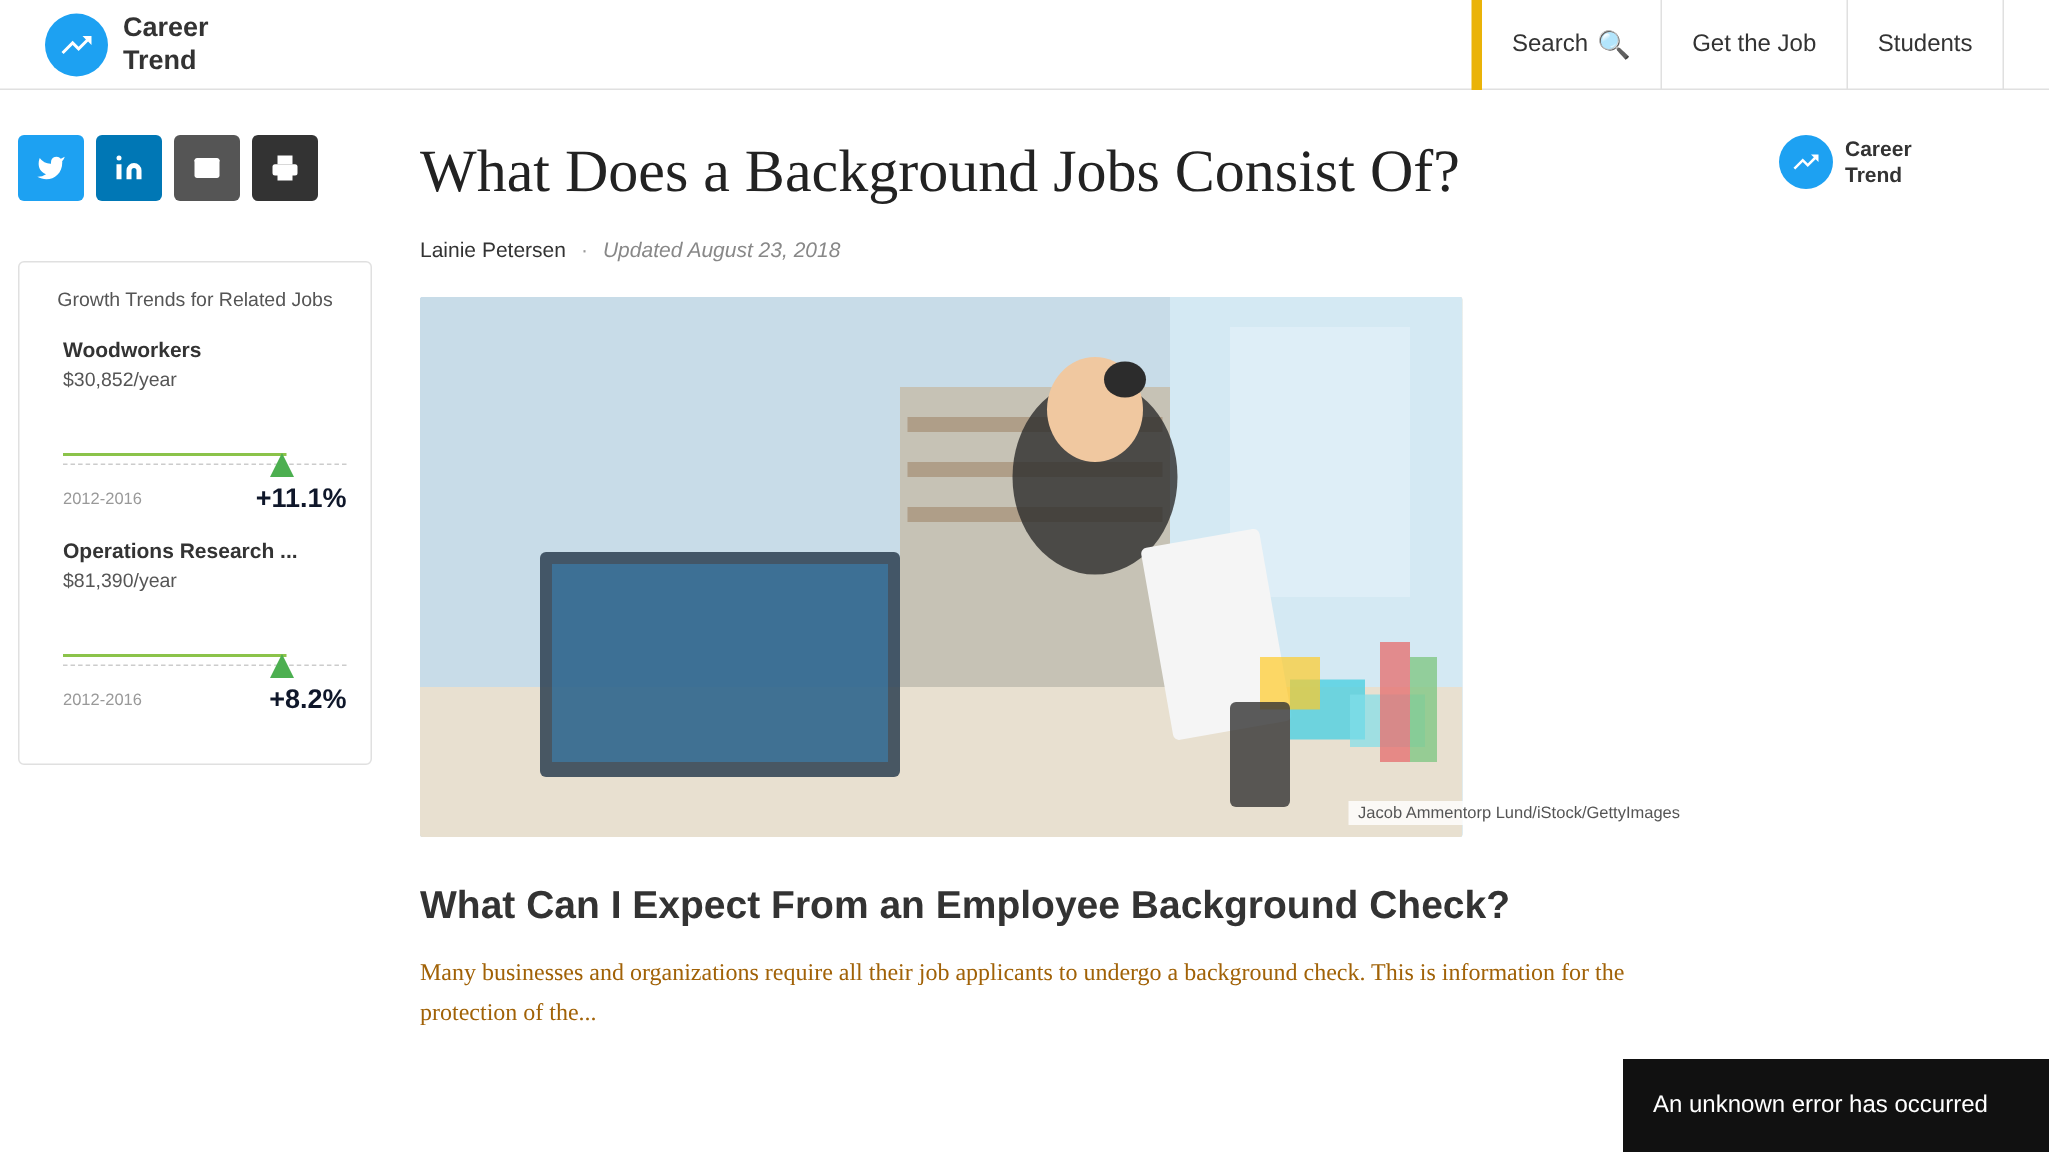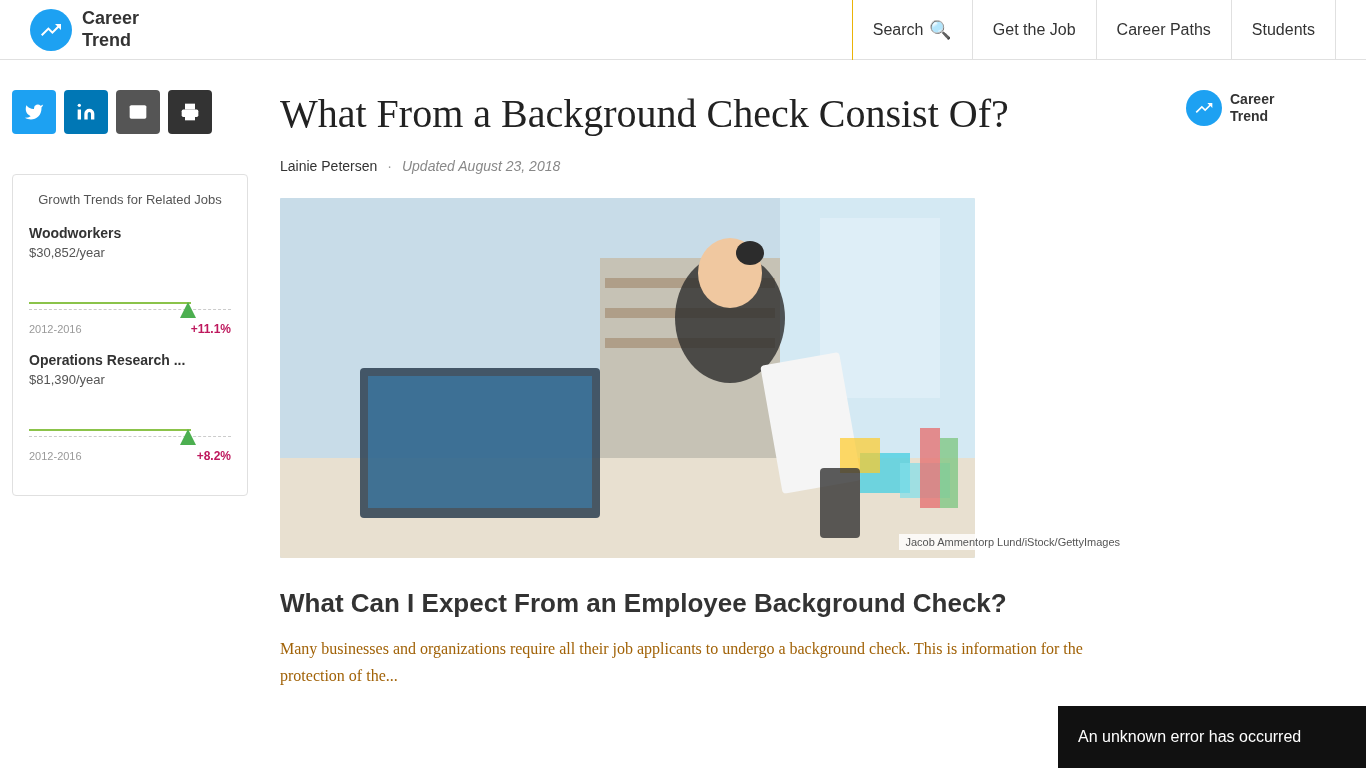--- a/index.html
+++ b/index.html
@@ -53,21 +53,21 @@
       gap: 6px;
       padding: 0 20px;
       font-family: Arial, sans-serif;
       font-size: 16px;
       color: #333;
       cursor: pointer;
       height: 60px;
       border-right: 1px solid #e0e0e0;
     }
     .nav-item:first-child {
-      border-left: 1px solid #eab308;
+      border-left: 7px solid #eab308;
     }
     .search-icon-nav {
       font-size: 18px;
     }
 
     
     .page-layout {
       display: flex;
       max-width: 1366px;
       margin: 0 auto;
@@ -108,20 +108,21 @@
     .growth-title {
       text-align: center;
       font-family: Arial, sans-serif;
       font-size: 13px;
       color: #555;
       margin-bottom: 16px;
       line-height: 1.4;
     }
     .job-item {
       margin-bottom: 16px;
+      margin-left: 13px;
     }
     .job-name {
       font-family: Arial, sans-serif;
       font-size: 14px;
       font-weight: bold;
       color: #333;
       margin-bottom: 4px;
     }
     .job-salary {
       font-family: Arial, sans-serif;
@@ -165,23 +166,23 @@
       justify-content: space-between;
       align-items: center;
     }
     .chart-year {
       font-family: Arial, sans-serif;
       font-size: 11px;
       color: #999;
     }
     .chart-pct {
       font-family: Arial, sans-serif;
-      font-size: 12px;
+      font-size: 18px;
       font-weight: bold;
-      color: #be185d;
+      color: #0f172a;
     }
 
     
     .main-content {
       flex: 1;
       padding: 30px 40px 30px 20px;
     }
     .article-title {
       font-size: 40px;
       font-weight: normal;
@@ -288,21 +289,21 @@
       font-weight: bold;
       line-height: 1.2;
       color: #333;
     }
 
     
     .error-toast {
       position: fixed;
       bottom: 0;
       right: 0;
-      width: 308px;
+      width: 284px;
       background: #111;
       color: #fff;
       padding: 20px;
       font-family: Arial, sans-serif;
       font-size: 16px;
       line-height: 1.4;
       z-index: 999;
     }
   </style>
 </head>
@@ -320,23 +321,20 @@
     </div>
   </div>
 
   <nav class="nav">
     <div class="nav-item">
       <span>Search</span>
       <span class="search-icon-nav">🔍</span>
     </div>
     <div class="nav-item">
       <span>Get the Job</span>
-    </div>
-    <div class="nav-item">
-      <span>Career Paths</span>
     </div>
     <div class="nav-item">
       <span>Students</span>
     </div>
   </nav>
 </header>
 
 <div class="page-layout">
 
   <aside class="sidebar">
@@ -395,21 +393,21 @@
         </div>
         <div class="chart-labels">
           <span class="chart-year">2012-2016</span>
           <span class="chart-pct">+8.2%</span>
         </div>
       </div>
     </div>
   </aside>
 
   <main class="main-content">
-    <h1 class="article-title">What From a Background Check Consist Of?</h1>
+    <h1 class="article-title">What Does a Background Jobs Consist Of?</h1>
 
     <div class="article-meta">
       <span class="author-name">Lainie Petersen</span>
       <span class="meta-separator">·</span>
       <span class="updated-date">Updated August 23, 2018</span>
     </div>
 
     <div class="article-image-container">
       <div class="article-image">
         <div class="image-scene">

